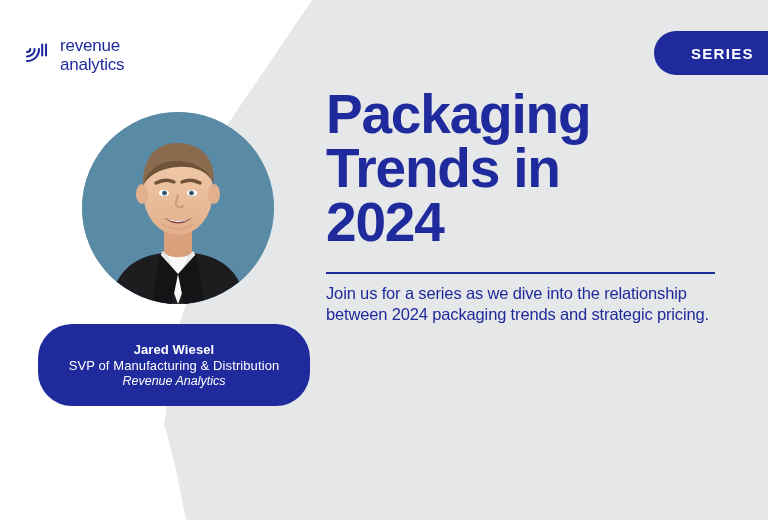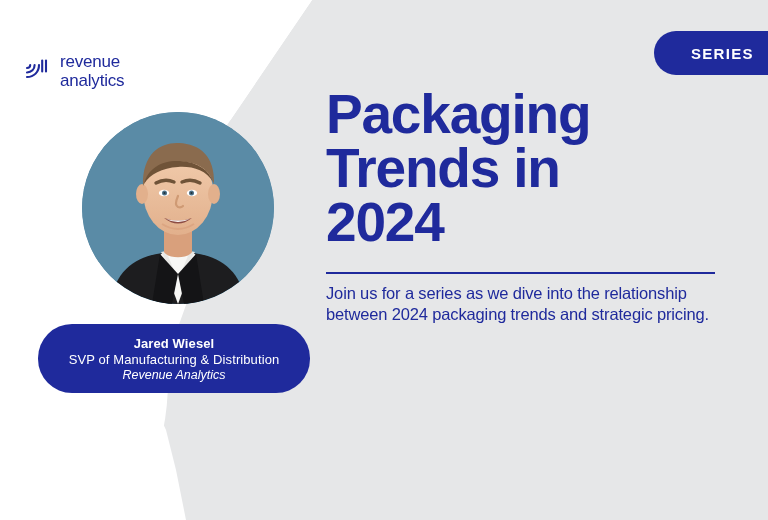--- a/index.html
+++ b/index.html
@@ -68,21 +68,21 @@
     width: 150px;
     height: 520px;
     background: #ffffff;
     z-index: 1;
   }
 
   
   .logo {
     position: absolute;
     left: 22px;
-    top: 52px;
+    top: 36px;
     display: flex;
     align-items: center;
     gap: 8px;
     z-index: 6;
   }
   .logo-mark { display: block; }
   .logo-text {
     font-family: "Liberation Sans", sans-serif;
     font-size: 17px;
     line-height: 1.12;
@@ -124,21 +124,21 @@
     z-index: 5;
   }
   .avatar svg { display: block; }
 
   
   .name-badge {
     position: absolute;
     left: 38px;
     top: 324px;
     width: 272px;
-    height: 69px;
+    height: 82px;
     background: #1f2a9c;
     border-radius: 34px;
     color: #ffffff;
     display: flex;
     flex-direction: column;
     align-items: center;
     justify-content: center;
     gap: 1px;
     z-index: 6;
   }

